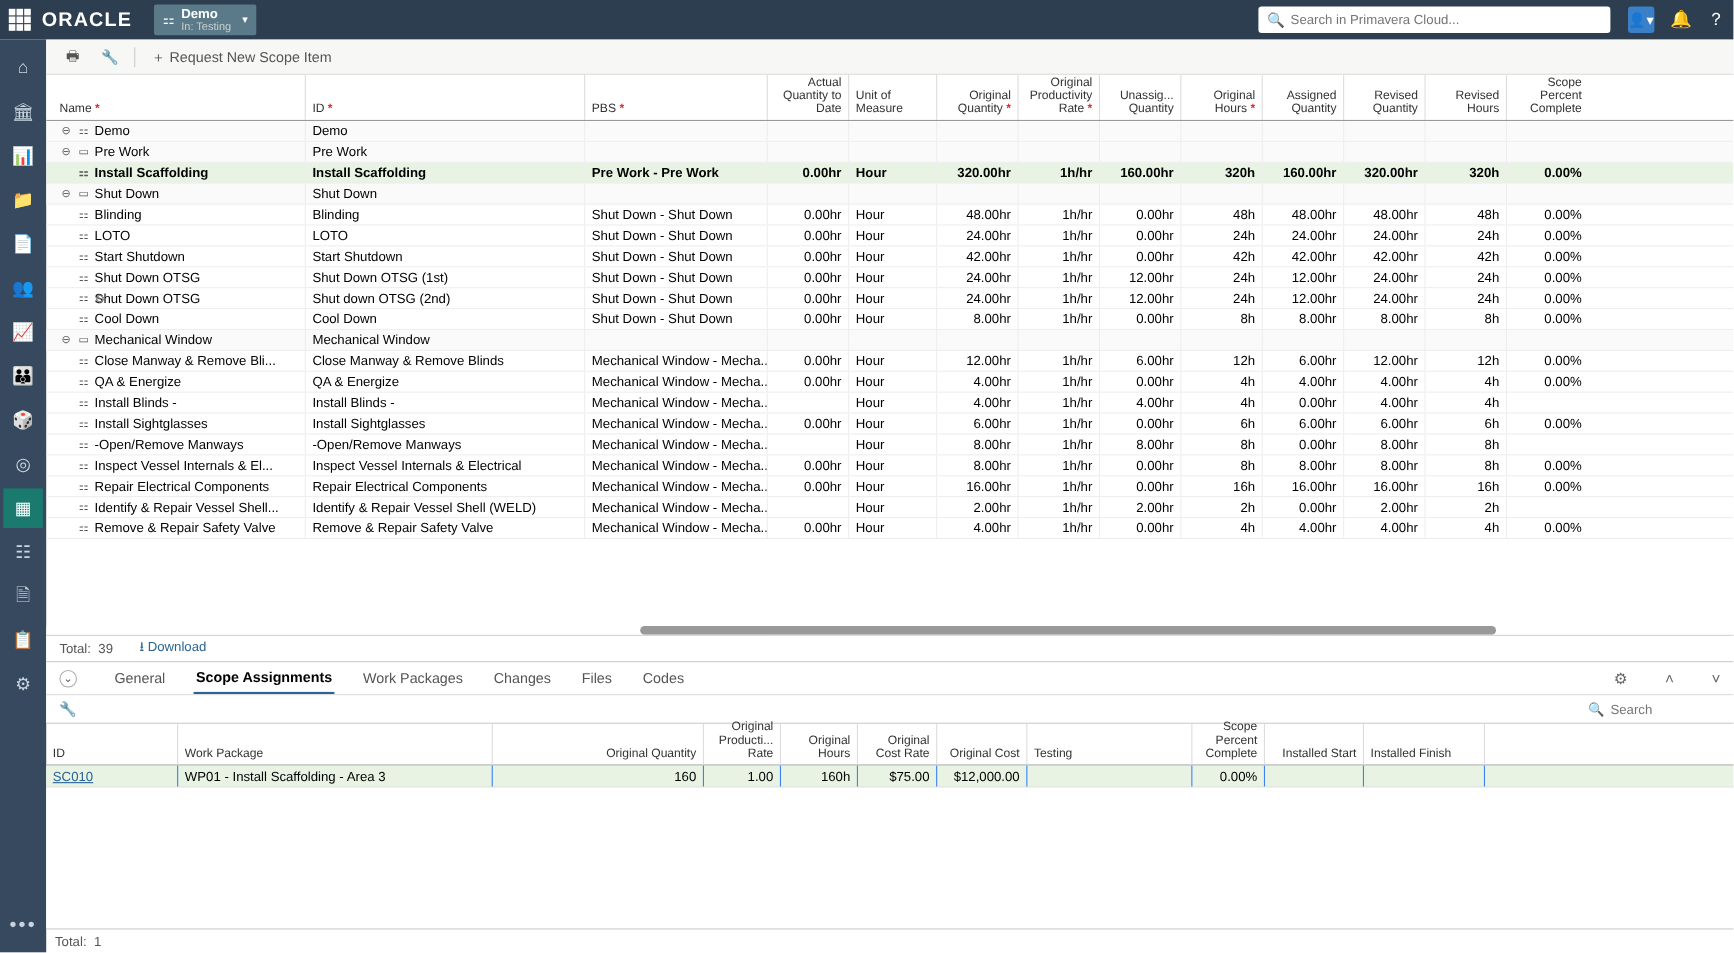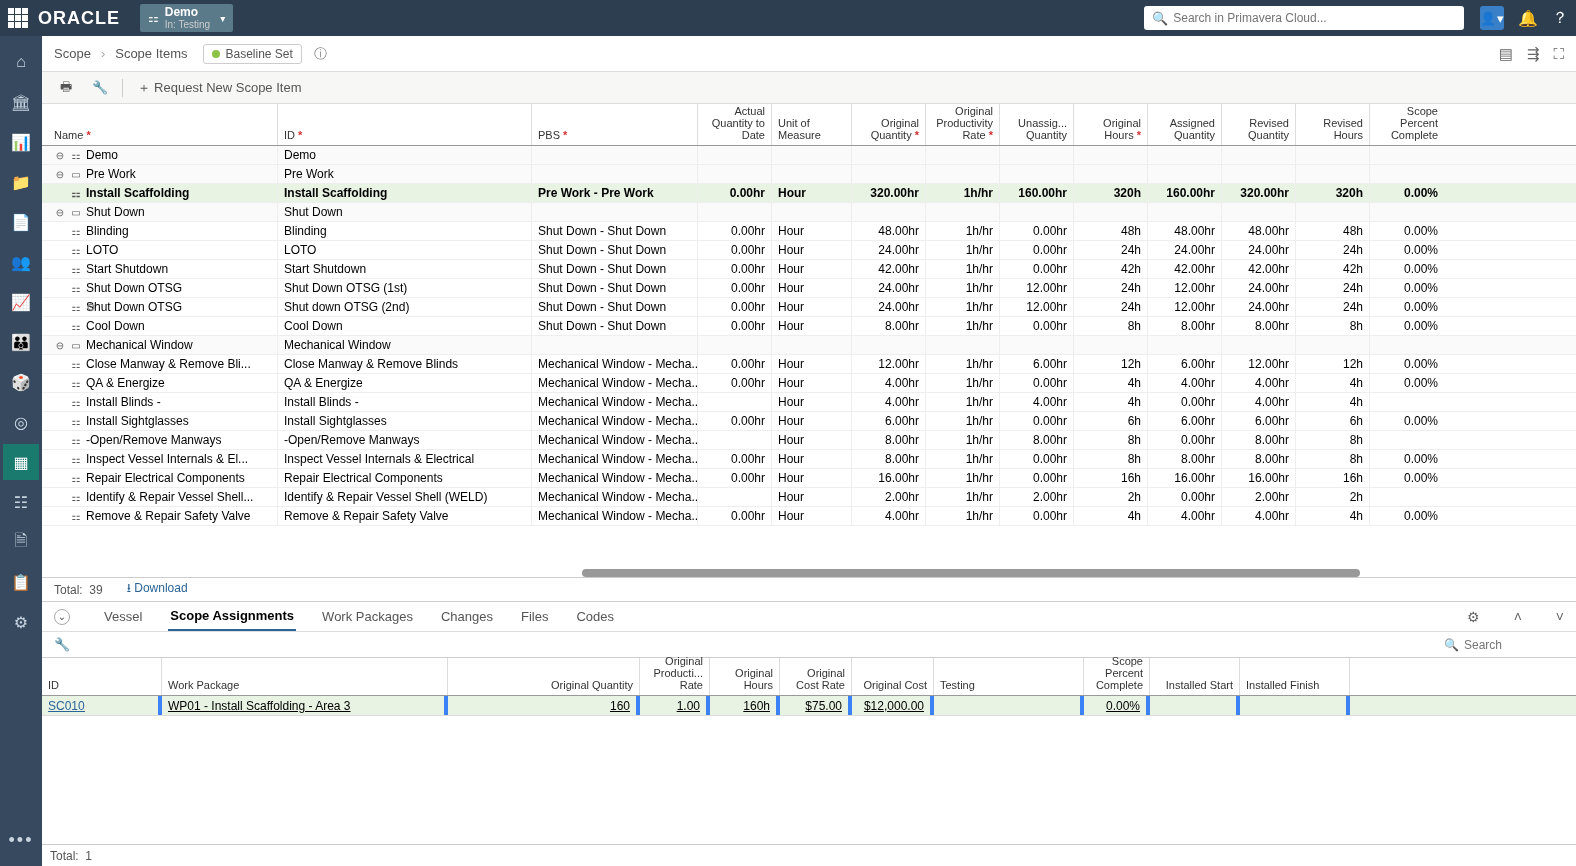--- a/index.html
+++ b/index.html
@@ -68,21 +68,21 @@
 .detail-tabs .rico{cursor:pointer;color:#666;font-size:14px;margin-left:10px;}
 .detail-toolbar{height:26px;border-top:1px solid #ddd;display:flex;align-items:center;padding:0 12px;background:#fff;}
 .detail-toolbar .wrench{color:#666;cursor:pointer;font-size:13px;}
 .detail-toolbar .dsearch{margin-left:auto;display:flex;align-items:center;color:#888;font-size:12px;gap:5px;}
 .detail-toolbar .dsearch input{border:none;outline:none;font-size:12px;width:100px;}
 .detail-grid{border-top:1px solid #ccc;display:flex;flex-direction:column;}
 .detail-header{display:flex;height:38px;font-size:11px;color:#333;border-bottom:1px solid #999;}
 .detail-header .dhcell{padding:4px 6px;display:flex;flex-direction:column;justify-content:flex-end;border-right:1px solid #ddd;}
 .detail-header .dhcell.right{align-items:flex-end;text-align:right;}
 .detail-row{display:flex;height:20px;align-items:center;font-size:12px;background:#e8f3e4;border-bottom:1px solid #ddd;}
-.detail-row .drcell{padding:0 6px;border-right:4px solid #3b82f6;height:100%;display:flex;align-items:center;text-decoration:underline;}
+.detail-row .drcell{padding:0 6px;border-right:1px solid #3b82f6;height:100%;display:flex;align-items:center;}
 .detail-row .drcell.right{justify-content:flex-end;text-align:right;}
 .detail-row .drcell a{color:#2a6496;text-decoration:underline;}
 .detail-body{height:128px;background:#fff;}
 .footer2{height:22px;border-top:1px solid #ccc;display:flex;align-items:center;padding:0 8px;font-size:12px;color:#555;}
 .d-id{width:120px;}
 .d-wp{width:286px;}
 .d-oq{width:192px;}
 .d-opr{width:70px;}
 .d-oh{width:70px;}
 .d-ocr{width:72px;}
@@ -145,35 +145,20 @@
     <div class="sbitem">◎</div>
     <div class="sbitem active">▦</div>
     <div class="sbitem">☷</div>
     <div class="sbitem">🗎</div>
     <div class="sbitem">📋</div>
     <div class="sbitem">⚙</div>
     <div class="sbitem dots">•••</div>
   </div>
 
   <div class="main">
-    <div class="crumb-bar">
-      <span class="crumb">Scope</span>
-      <span class="sep">›</span>
-      <span class="crumb">Scope Items</span>
-      <span class="baseline">
-        <span class="dot"></span>
-        <span>Baseline Set</span>
-      </span>
-      <span class="info">ⓘ</span>
-      <div class="right-tools">
-        <span>▤</span>
-        <span>⇶</span>
-        <span>⛶</span>
-      </div>
-    </div>
 
     <div class="toolbar">
       <span class="tbtn">🖶</span>
       <span class="tbtn">🔧</span>
       <span class="vdiv"></span>
       <span class="tbtn">＋ <span>Request New Scope Item</span></span>
     </div>
 
     <div class="grid">
       <div class="grid-header">
@@ -607,21 +592,21 @@
         </div>
     </div>
 
     <div class="footer1">
       <span><span>Total:</span>&nbsp;&nbsp;<span>39</span></span>
       <span class="dl">⭳ <span>Download</span></span>
     </div>
 
     <div class="detail-tabs">
       <span class="collapse">⌄</span>
-      <span class="tab">Vessel</span>
+      <span class="tab">General</span>
       <span class="tab active">Scope Assignments</span>
       <span class="tab">Work Packages</span>
       <span class="tab">Changes</span>
       <span class="tab">Files</span>
       <span class="tab">Codes</span>
       <span class="spacer"></span>
       <span class="rico">⚙</span>
       <span class="rico">˄</span>
       <span class="rico">˅</span>
     </div>

